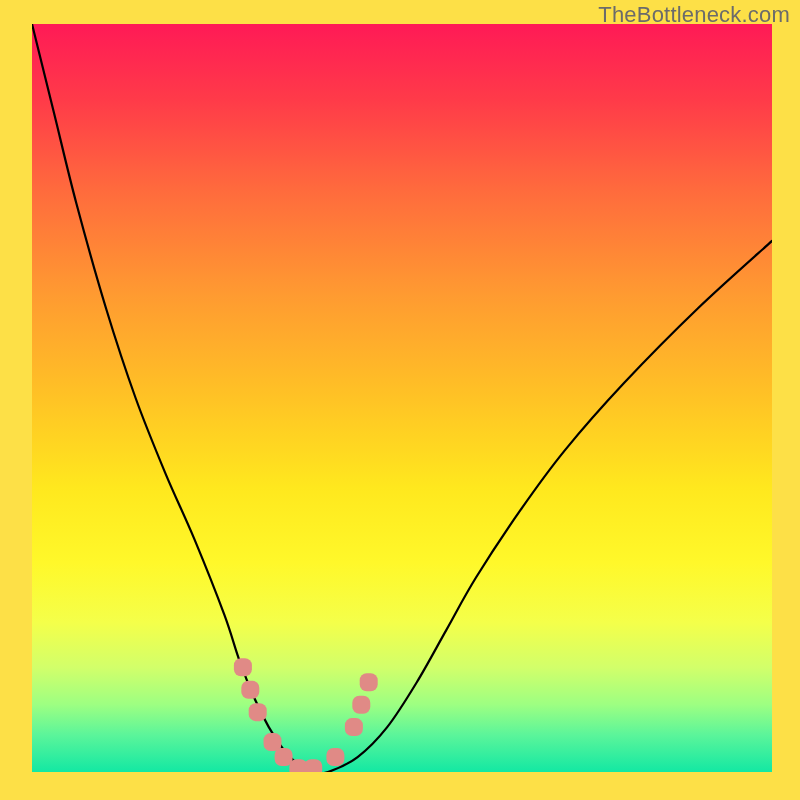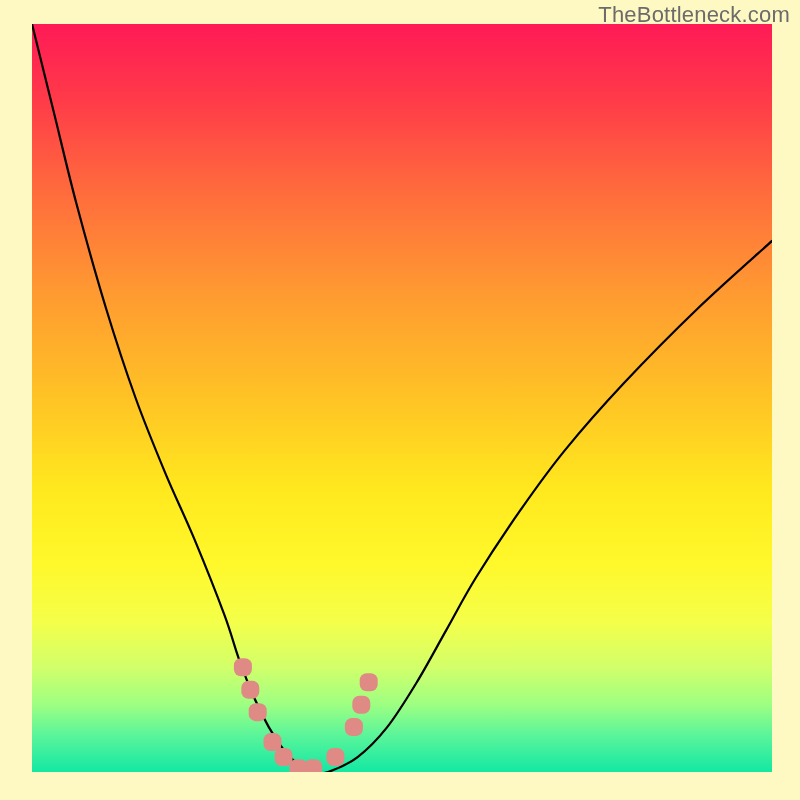--- a/index.html
+++ b/index.html
@@ -8,21 +8,21 @@
     width: 800px;
     height: 800px;
     background: #000;
     font-family: Arial, Helvetica, sans-serif;
     overflow: hidden;
   }
   .outer {
     position: relative;
     width: 800px;
     height: 800px;
-    background: #fef9c3;
+    background: #fde047;
   }
   .plot {
     position: absolute;
     left: 32px;
     top: 24px;
     width: 740px;
     height: 748px;
     background: linear-gradient(to bottom,
       #ff1a56 0%,
       #ff3a49 10%,

